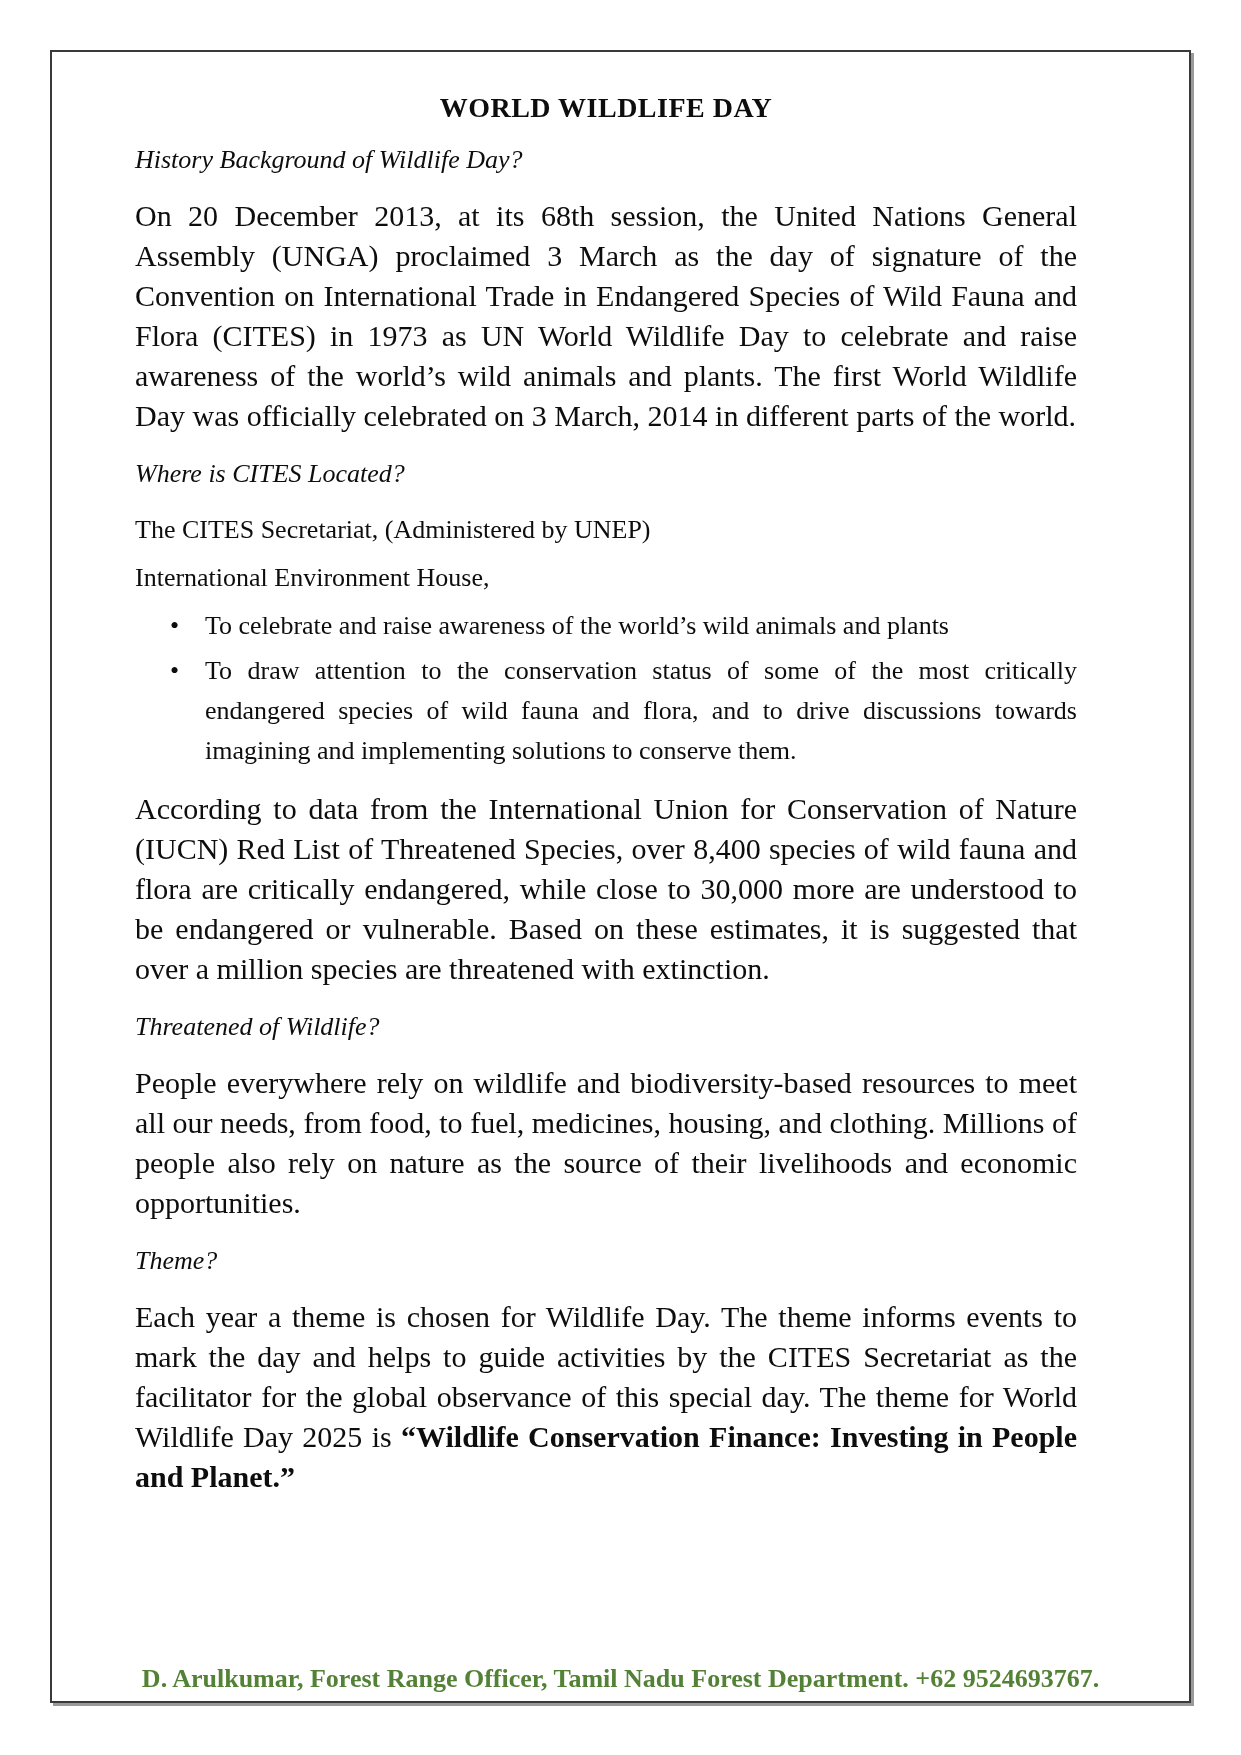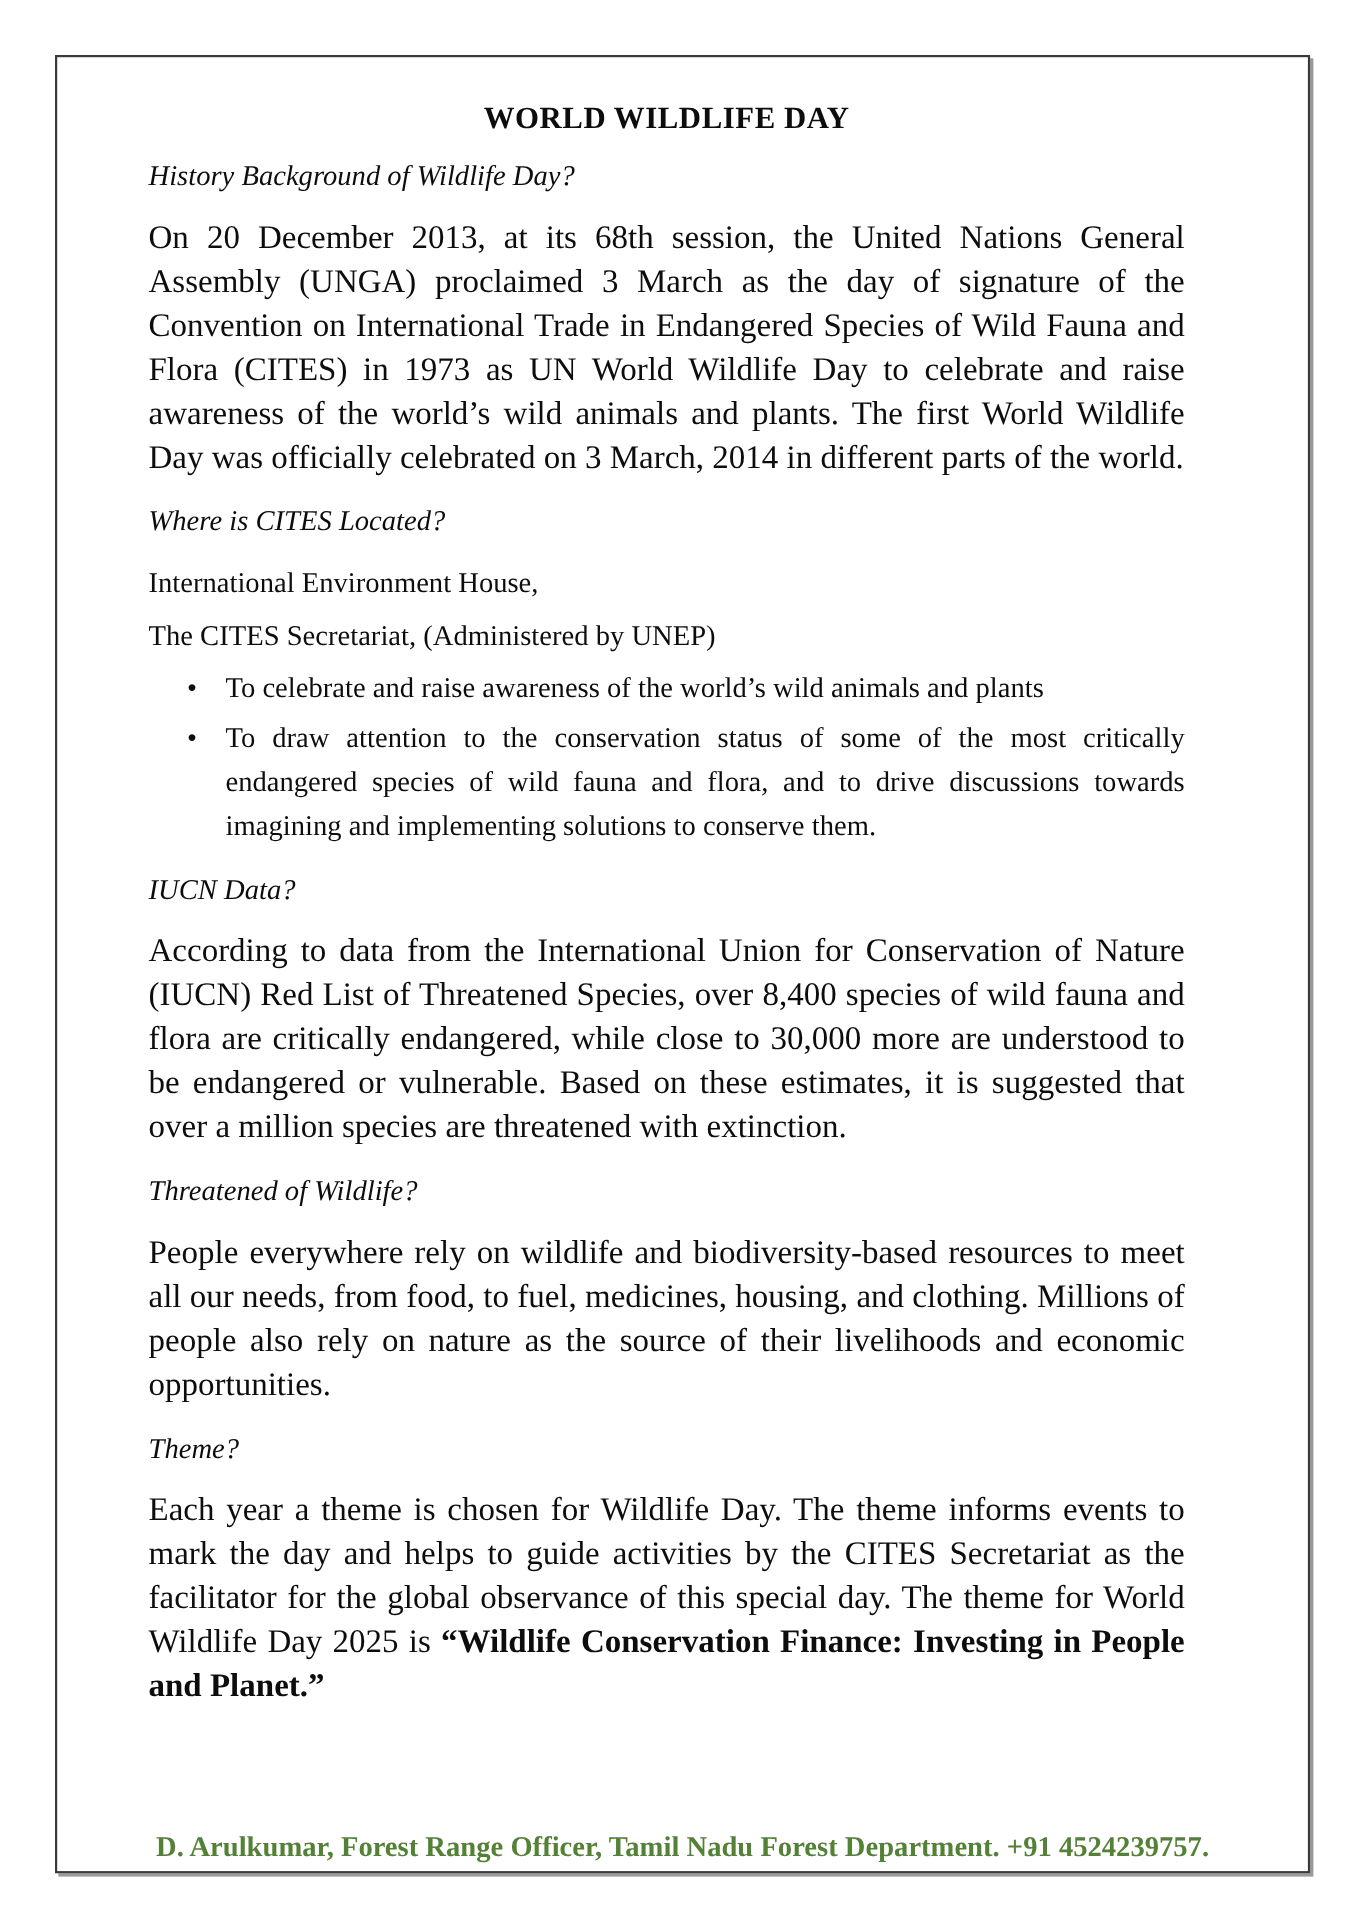--- a/index.html
+++ b/index.html
@@ -102,40 +102,39 @@
 <div class="canvas">
   <div class="page-frame">
     <div class="content">
 
       <h1 class="doc-title">WORLD WILDLIFE DAY</h1>
 
       <h2 class="section-heading">History Background of Wildlife Day?</h2>
       <p class="para">On 20 December 2013, at its 68th session, the United Nations General Assembly (UNGA) proclaimed 3 March as the day of signature of the Convention on International Trade in Endangered Species of Wild Fauna and Flora (CITES) in 1973 as UN World Wildlife Day to celebrate and raise awareness of the world’s wild animals and plants. The first World Wildlife Day was officially celebrated on 3 March, 2014 in different parts of the world.</p>
 
       <h2 class="section-heading">Where is CITES Located?</h2>
+      <p class="addr-line">The CITES Secretariat, (Administered by UNEP)</p>
       <p class="addr-line">International Environment House,</p>
-      <p class="addr-line">The CITES Secretariat, (Administered by UNEP)</p>
 
       <ul class="bullet-list">
         <li>
           <span class="bullet-glyph">•</span>
           <span class="bullet-text">To celebrate and raise awareness of the world’s wild animals and plants</span>
         </li>
         <li>
           <span class="bullet-glyph">•</span>
           <span class="bullet-text">To draw attention to the conservation status of some of the most critically endangered species of wild fauna and flora, and to drive discussions towards imagining and implementing solutions to conserve them.</span>
         </li>
       </ul>
 
-      <h2 class="section-heading">IUCN Data?</h2>
       <p class="para">According to data from the International Union for Conservation of Nature (IUCN) Red List of Threatened Species, over 8,400 species of wild fauna and flora are critically endangered, while close to 30,000 more are understood to be endangered or vulnerable. Based on these estimates, it is suggested that over a million species are threatened with extinction.</p>
 
       <h2 class="section-heading">Threatened of Wildlife?</h2>
       <p class="para">People everywhere rely on wildlife and biodiversity-based resources to meet all our needs, from food, to fuel, medicines, housing, and clothing. Millions of people also rely on nature as the source of their livelihoods and economic opportunities.</p>
 
       <h2 class="section-heading">Theme?</h2>
       <p class="para"><span>Each year a theme is chosen for Wildlife Day. The theme informs events to mark the day and helps to guide activities by the CITES Secretariat as the facilitator for the global observance of this special day. The theme for World Wildlife Day 2025 is </span><span class="theme-bold">“Wildlife Conservation Finance: Investing in People and Planet.”</span></p>
 
-      <div class="footer-credit" style="color: rgb(83, 129, 53);">D. Arulkumar, Forest Range Officer, Tamil Nadu Forest Department. +91 4524239757.</div>
+      <div class="footer-credit" style="color: rgb(83, 129, 53);">D. Arulkumar, Forest Range Officer, Tamil Nadu Forest Department. +62 9524693767.</div>
 
     </div>
   </div>
 </div>
 
 </body></html>

